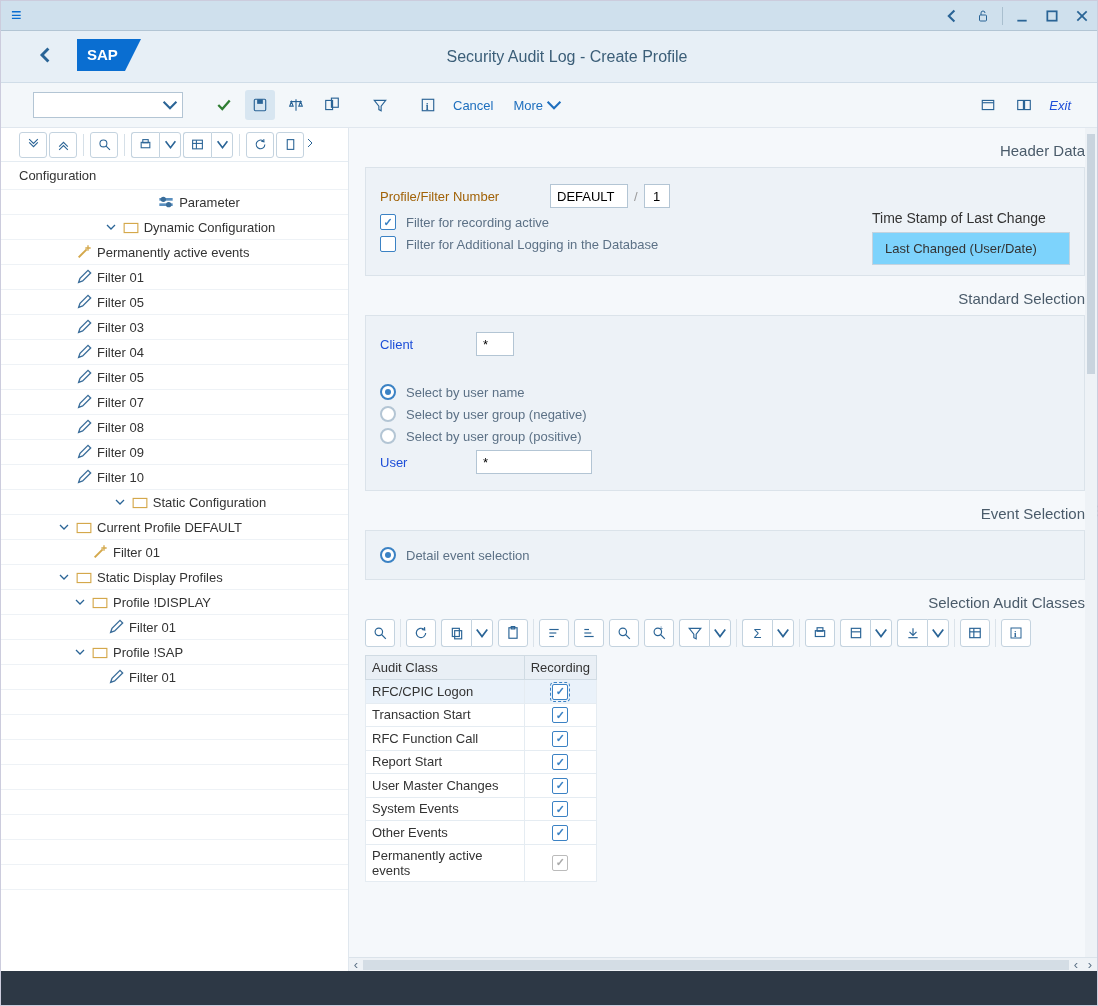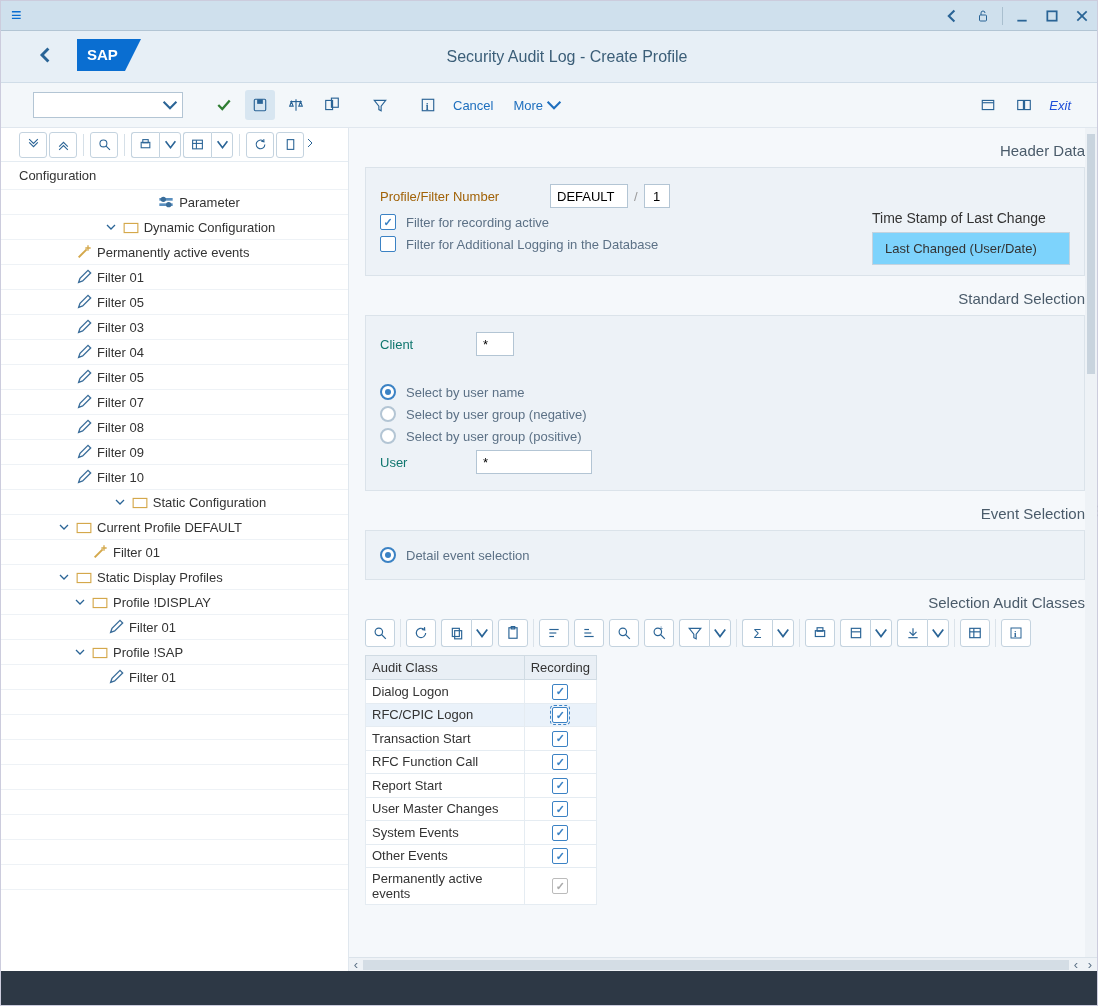--- a/index.html
+++ b/index.html
@@ -46,21 +46,21 @@
   .tree-row.l2{padding-left:30px;justify-content:center;}
   .tree-row.l3{padding-left:56px;}
   .tree-row.l4{padding-left:72px;}
   .tree-row.l5{padding-left:88px;}
   
   .right { flex:1; position:relative; overflow:hidden; background:#f5f8fb;}
   .content{padding:0 12px 0 16px;overflow:auto;height:100%;}
   .section-title{font-size:15px;color:#4a5b6a;margin:14px 0 8px 0;text-align:right;}
   .groupbox{border:1px solid #dbe3ea;background:#edf2f7;padding:10px 14px;}
   .row{display:flex;align-items:center;margin:6px 0;}
-  .lbl{color:#0f766e;font-size:13px;width:96px;}
+  .lbl{color:#1d4ed8;font-size:13px;width:96px;}
   .lbl-wide{color:#a16207;font-size:13px;width:170px;font-family:Liberation Sans, sans-serif;}
   .input{height:24px;border:1px solid #b3c5d4;background:#fff;padding:0 6px;font-size:13px;width:78px;}
   .input.small{width:26px;text-align:center;}
   .sep{margin:0 6px;color:#999;}
   .chk{width:16px;height:16px;border:1px solid #3b82c4;border-radius:2px;display:flex;align-items:center;justify-content:center;background:#fff;margin-right:10px;flex-shrink:0;cursor:pointer;}
   .chk.on::after{content:'✓';color:#3b82c4;font-size:11px;font-weight:bold;}
   .radio{width:16px;height:16px;border:2px solid #3b82c4;border-radius:50%;margin-right:10px;flex-shrink:0;cursor:pointer;display:flex;align-items:center;justify-content:center;background:#fff;}
   .radio.off{border-color:#b3c5d4;}
   .radio.on::after{content:'';width:6px;height:6px;border-radius:50%;background:#3b82c4;}
   .optlabel{color:#5c7186;}
@@ -701,24 +701,20 @@
           </div>
       </div>
       <table class="grid">
         <thead>
             <tr>
           <th>Audit Class</th>
           <th style="width:68px;">Recording</th>
         </tr>
           </thead>
         <tbody id="audit-rows">
-            <tr>
-              <td>Dialog Logon</td>
-              <td class="cc"><span class="cell-chk on"></span></td>
-            </tr>
             <tr class="hl">
               <td>RFC/CPIC Logon</td>
               <td class="cc"><span class="cell-chk on focus"></span></td>
             </tr>
             <tr>
               <td>Transaction Start</td>
               <td class="cc"><span class="cell-chk on"></span></td>
             </tr>
             <tr>
               <td>RFC Function Call</td>

